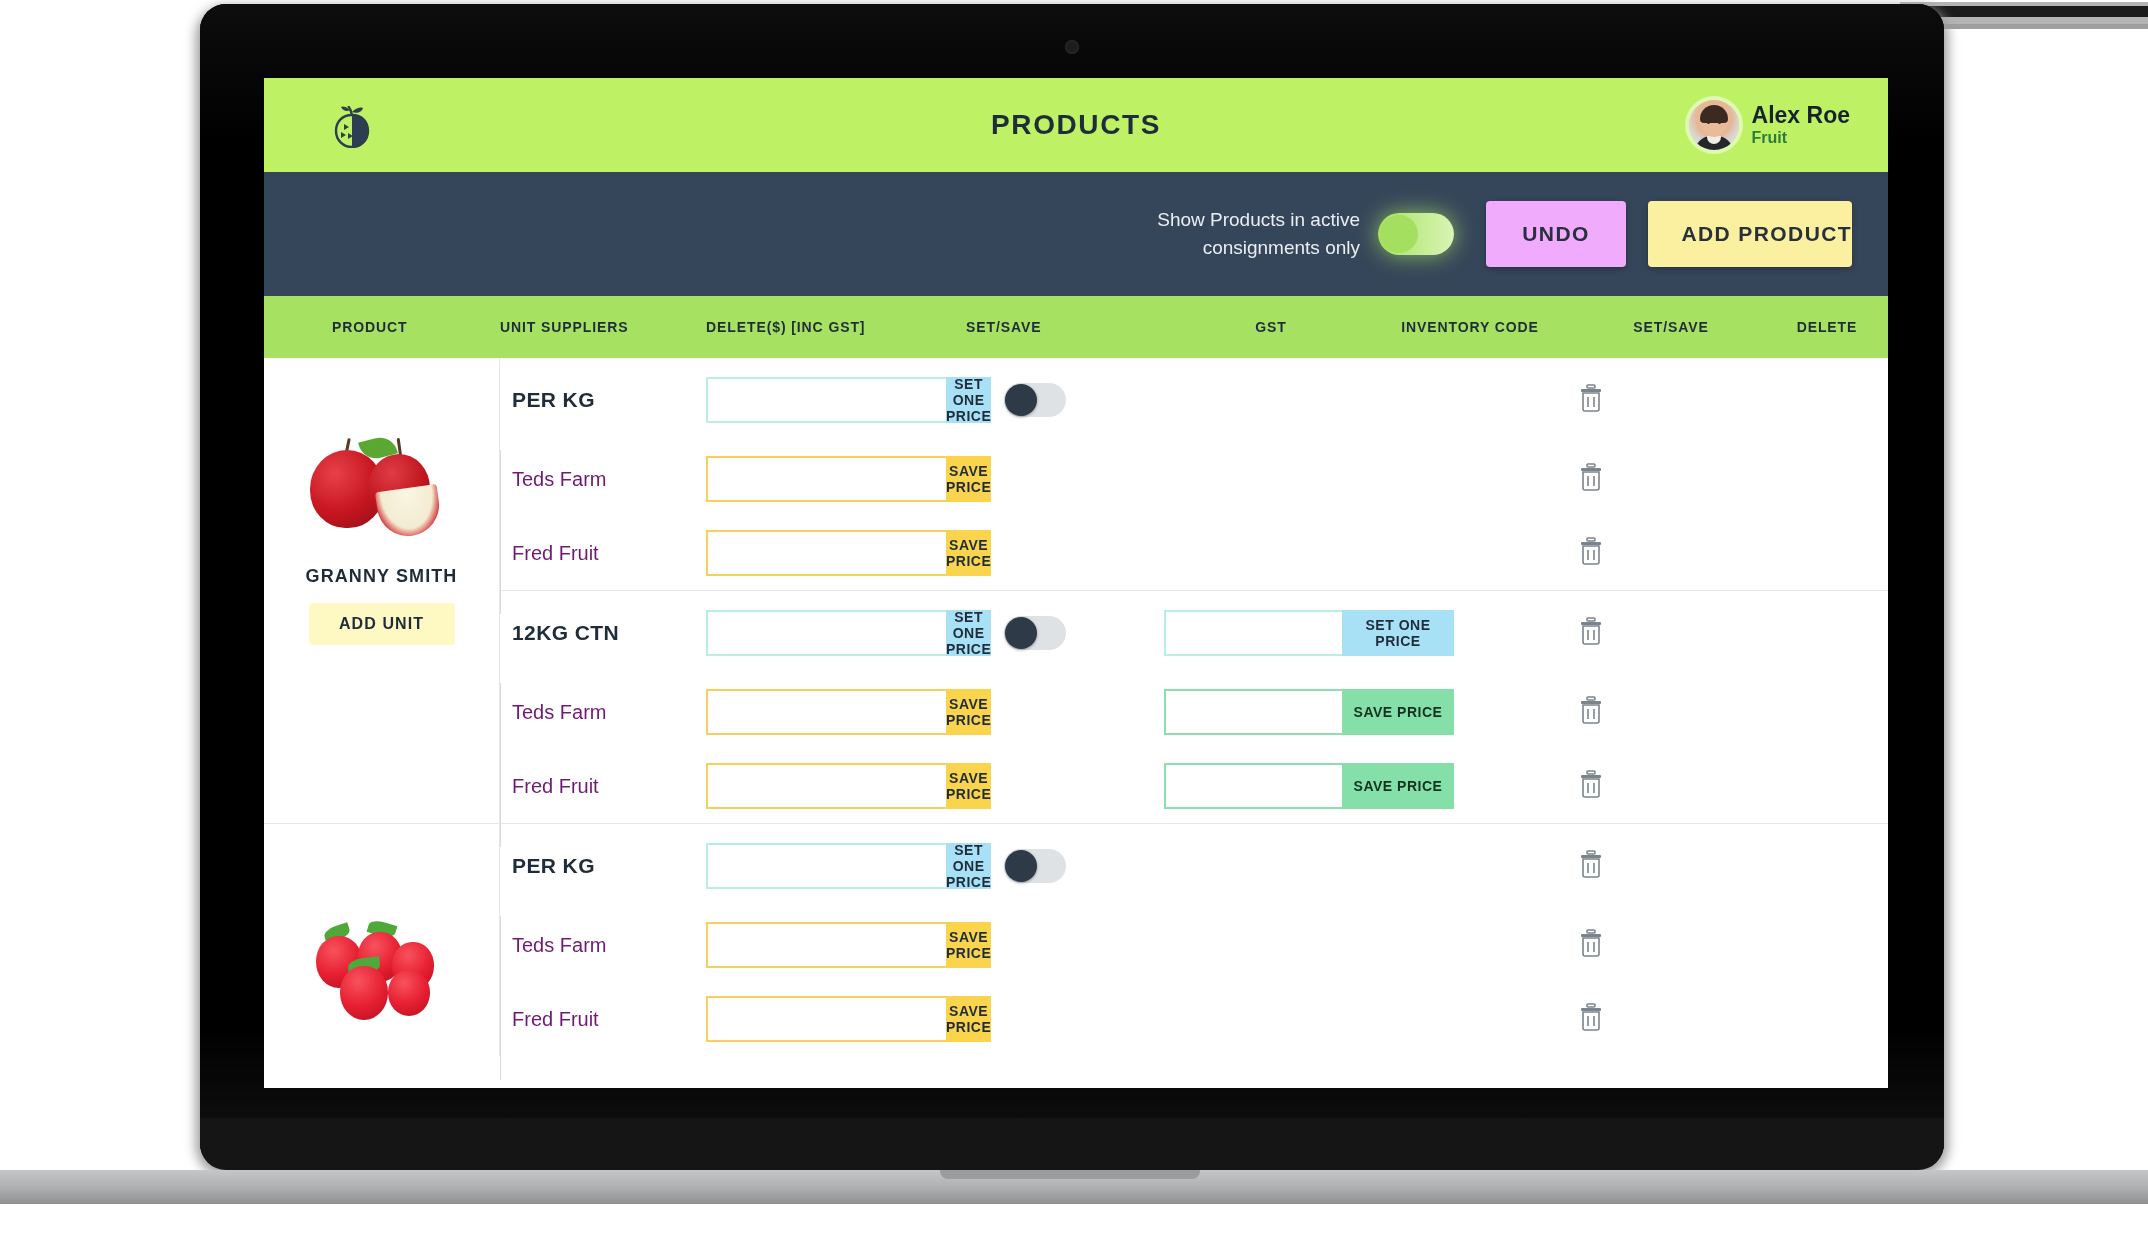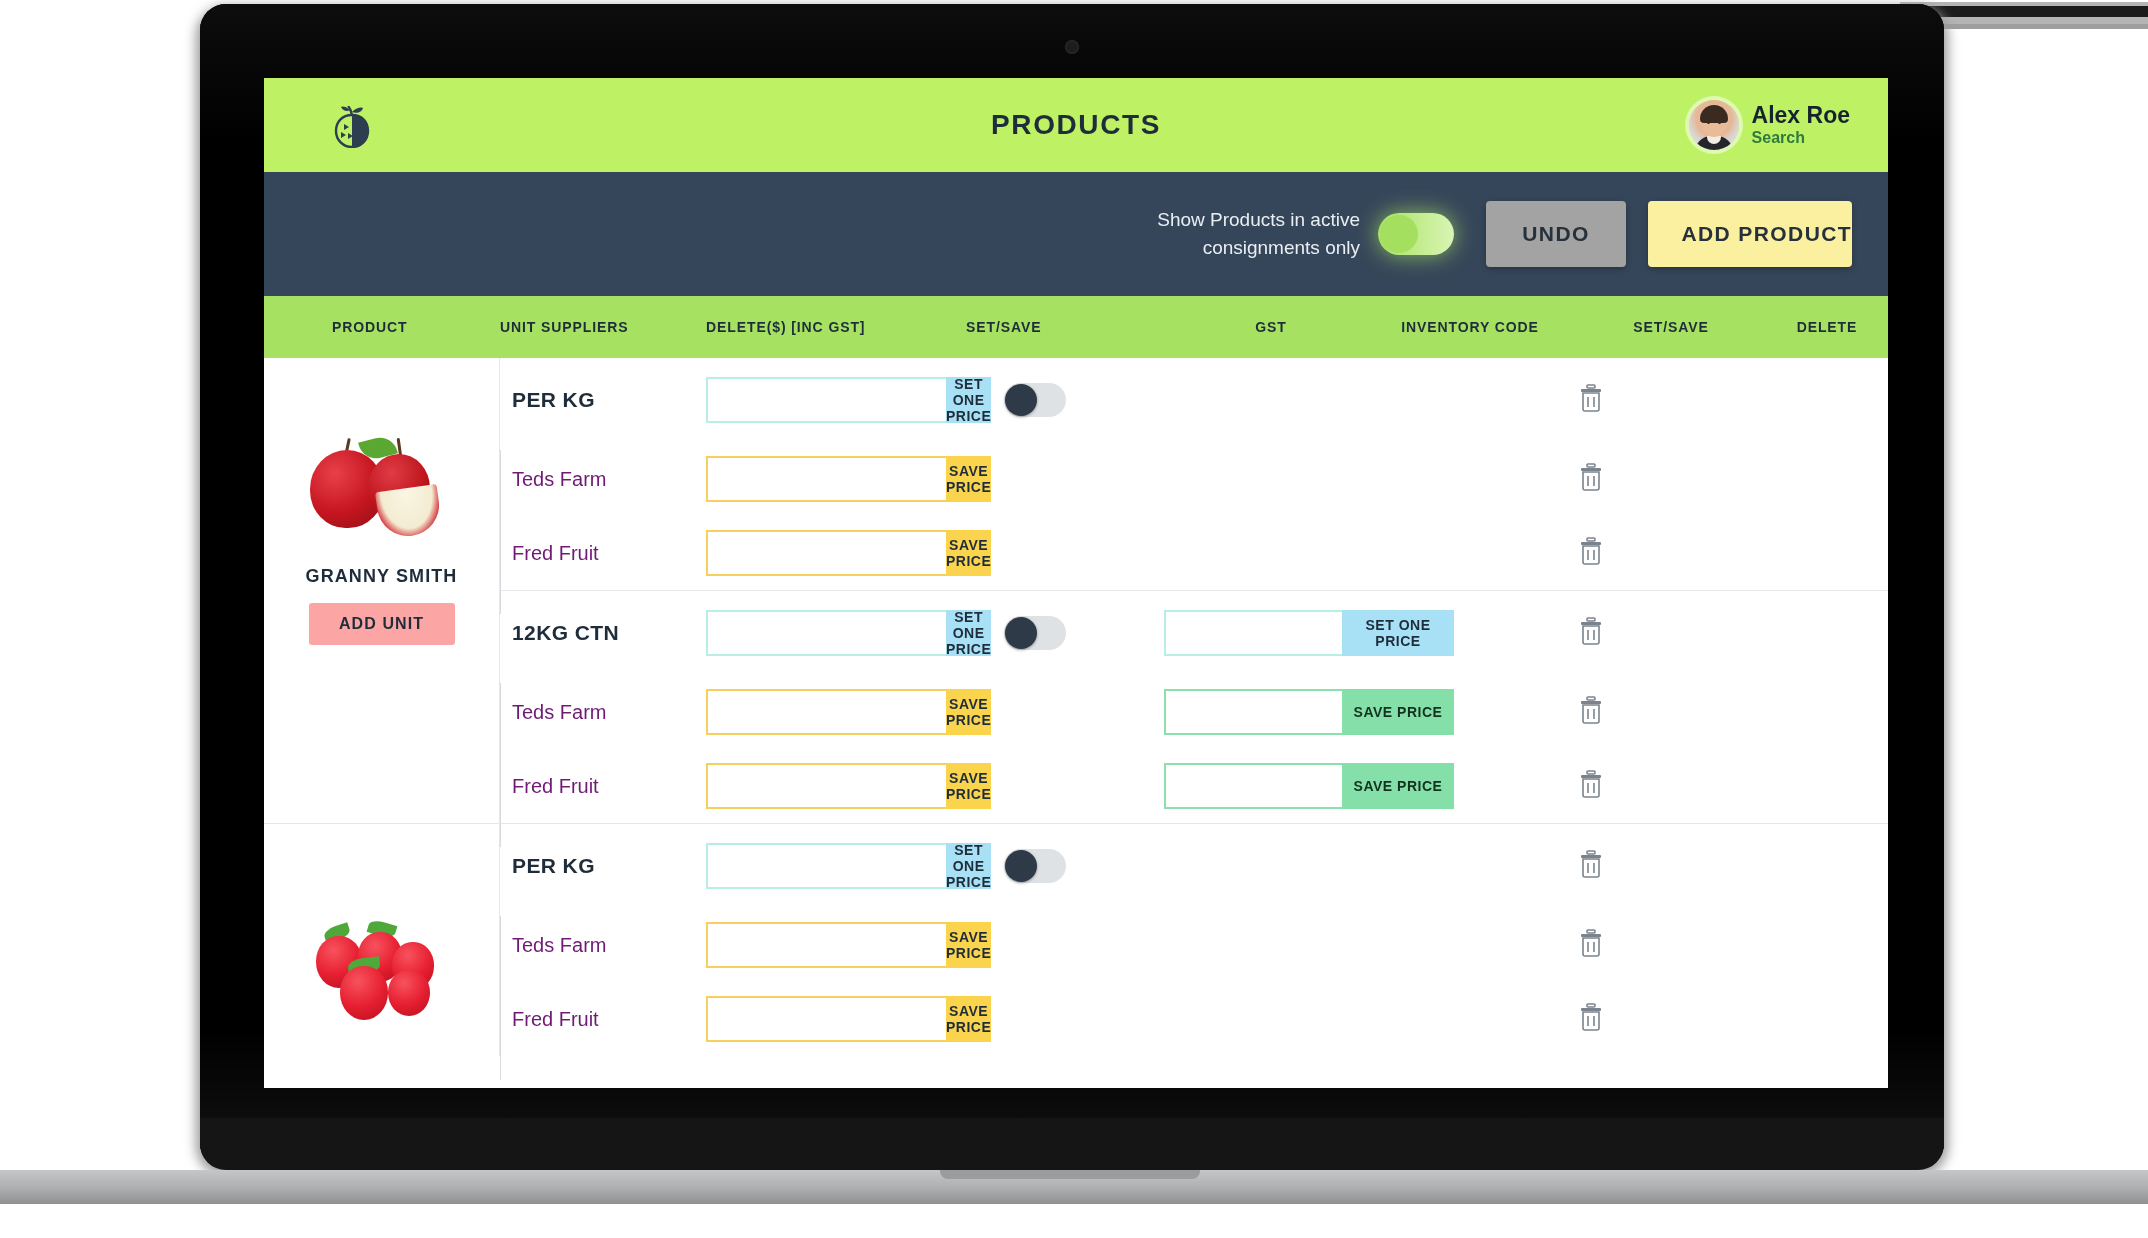--- a/index.html
+++ b/index.html
@@ -120,21 +120,21 @@
   }
   .switch-on .knob {
     position:absolute; left:2px; top:2px; width:38px; height:38px;
     border-radius:50%; background:#a4df5f;
   }
   .btn {
     border:0; cursor:pointer; font-family:"Liberation Sans", sans-serif;
     font-weight:bold; letter-spacing:1.4px; color:#27313c;
     border-radius:4px; box-shadow:0 2px 6px rgba(0,0,0,.3);
   }
-  .btn-undo { width:140px; height:66px; background:#a3a3a3; font-size:21px; margin-right:22px; }
+  .btn-undo { width:140px; height:66px; background:#f0abfc; font-size:21px; margin-right:22px; }
   .btn-add { width:204px; height:66px; background:#faf0a0; font-size:21px;text-align:right; }
 
   
   .table-head {
     height:62px; background:#a6e161; display:flex; align-items:center;
     font-size:14px; font-weight:bold; letter-spacing:.9px; color:#1f2d3a;
   }
 
   
   .c-product    { width:236px; text-align:left;   padding-left:68px; }
@@ -155,21 +155,21 @@
     width:236px; padding:26px 0 22px 0;
     display:flex; flex-direction:column; align-items:center;
     border-right:1px solid #e4e7ea;
   }
   .prod-img { width:152px; height:112px; position:relative; margin-top:48px; }
   .prod-name {
     margin-top:22px; font-size:18px; font-weight:bold;
     letter-spacing:1.1px; color:#1f2d3a; text-align:center;
   }
   .btn-addunit {
-    margin-top:16px; width:146px; height:42px; background:#fca5a5;
+    margin-top:16px; width:146px; height:42px; background:#fef9c3;
     border:0; border-radius:3px; cursor:pointer;
     font-family:"Liberation Sans", sans-serif;
     font-size:16px; font-weight:bold; letter-spacing:1.1px; color:#1f2d3a;
   }
 
   .col-units { flex:1; display:flex; flex-direction:column; }
   .unit-group { padding:0; border-bottom:1px solid #e4e7ea; }
   .unit-group:last-child { border-bottom:0; }
 
   .row {
@@ -285,21 +285,21 @@
         <div class="avatar">
           <div class="body"></div>
           <div class="collar"></div>
           <div class="face"></div>
           <div class="hair"></div>
           <div class="eye-l"></div>
           <div class="eye-r"></div>
         </div>
         <div>
           <div class="user-name">Alex Roe</div>
-          <div class="user-role">Search</div>
+          <div class="user-role">Fruit</div>
         </div>
       </div>
     </div>
 
     <div class="toolbar">
 
       <div class="toolbar-right">
         <div class="toggle-label">
           <span>Show Products in active</span><br>
           <span>consignments only</span>

